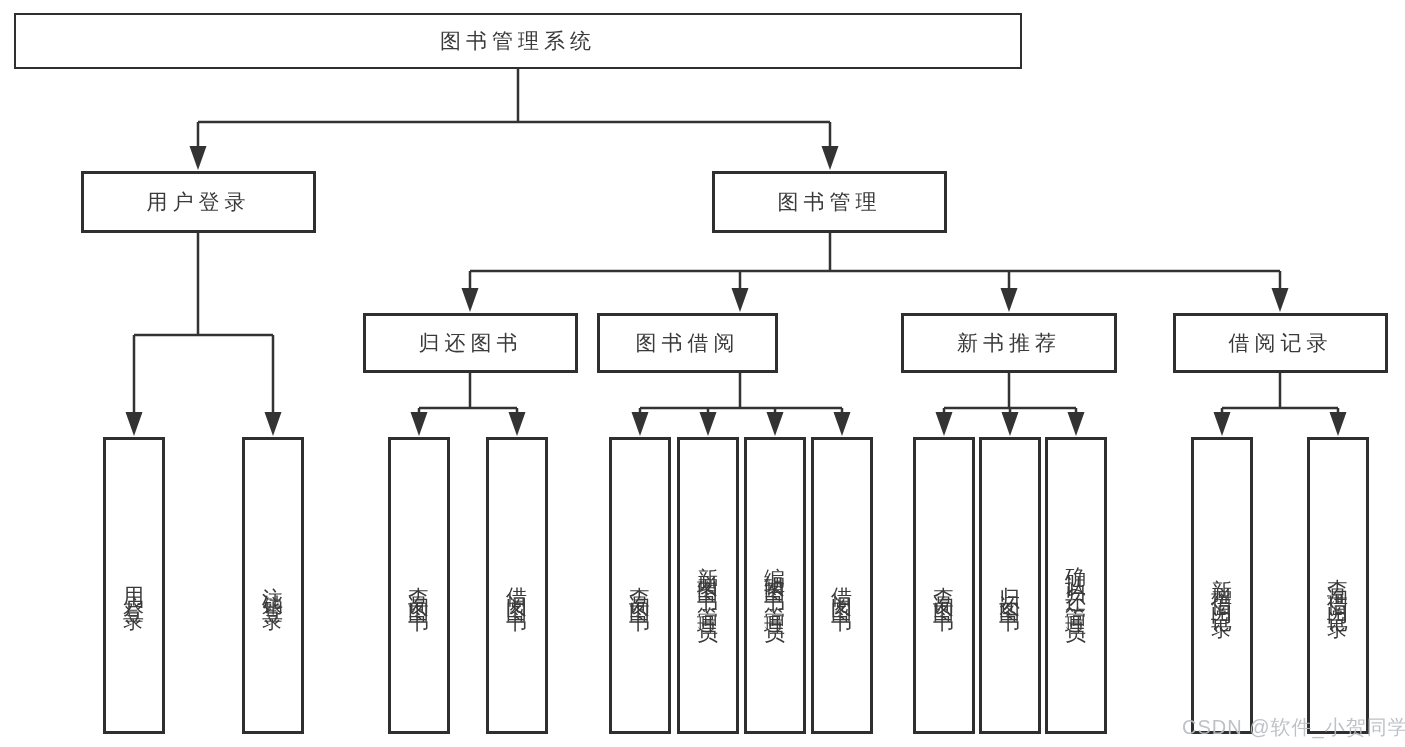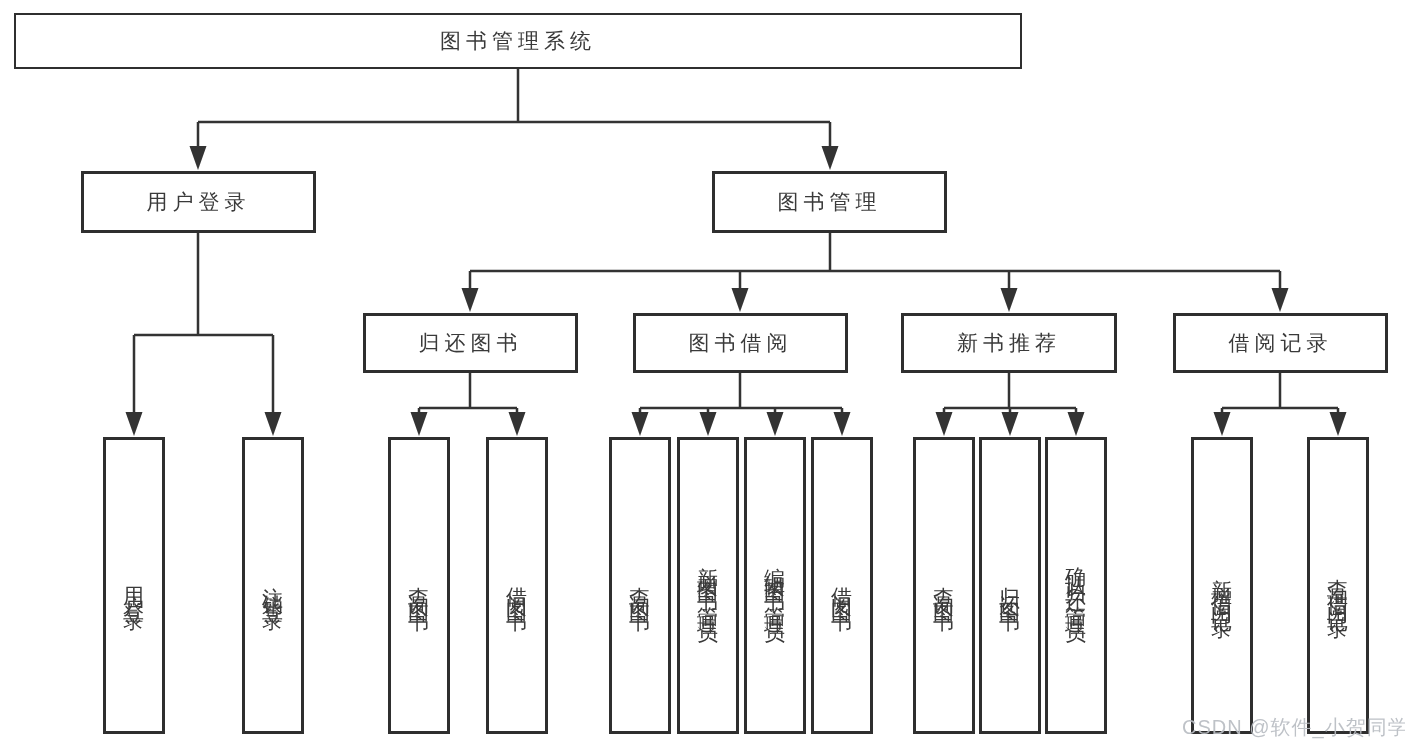--- a/index.html
+++ b/index.html
@@ -99,21 +99,21 @@
 
   <div class="node root" style="left:14px;top:13px;width:1008px;height:56px">图书管理系统</div>
 
   <div class="node" style="left:81px;top:171px;width:235px;height:62px">用户登录</div>
   <div class="node" style="left:712px;top:171px;width:235px;height:62px">图书管理</div>
 
   <div class="node leaf" style="left:103px;top:437px;width:62px;height:297px">用户登录</div>
   <div class="node leaf" style="left:242px;top:437px;width:62px;height:297px">注销登录</div>
 
   <div class="node" style="left:363px;top:313px;width:215px;height:60px">归还图书</div>
-  <div class="node" style="left:633px;top:313px;width:215px;height:60px">图书借阅</div>
+  <div class="node" style="left:597px;top:313px;width:181px;height:60px">图书借阅</div>
   <div class="node" style="left:901px;top:313px;width:216px;height:60px">新书推荐</div>
   <div class="node" style="left:1173px;top:313px;width:215px;height:60px">借阅记录</div>
 
   <div class="node leaf" style="left:388px;top:437px;width:62px;height:297px">查询图书</div>
   <div class="node leaf" style="left:486px;top:437px;width:62px;height:297px">借阅图书</div>
 
   <div class="node leaf" style="left:609px;top:437px;width:62px;height:297px">查询图书</div>
   <div class="node leaf" style="left:677px;top:437px;width:62px;height:297px">新增图书（管理员）</div>
   <div class="node leaf" style="left:744px;top:437px;width:62px;height:297px">编辑图书（管理员）</div>
   <div class="node leaf" style="left:811px;top:437px;width:62px;height:297px">借阅图书</div>

